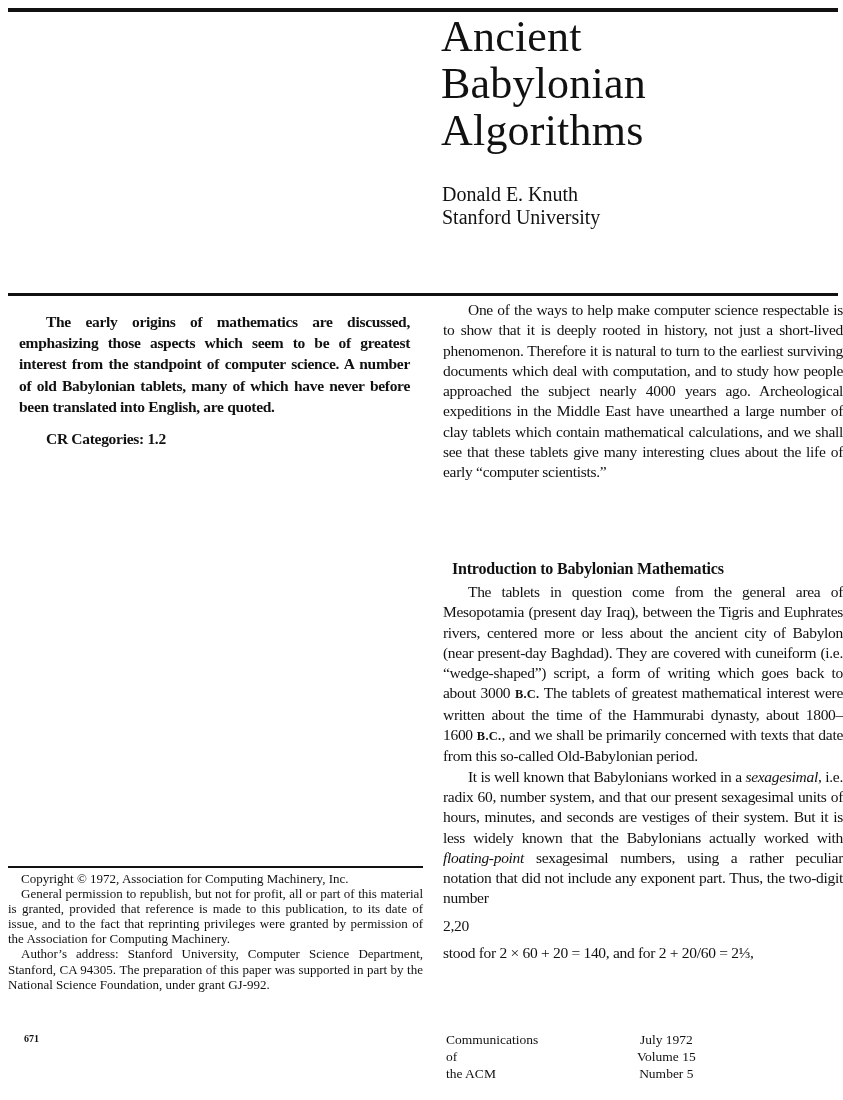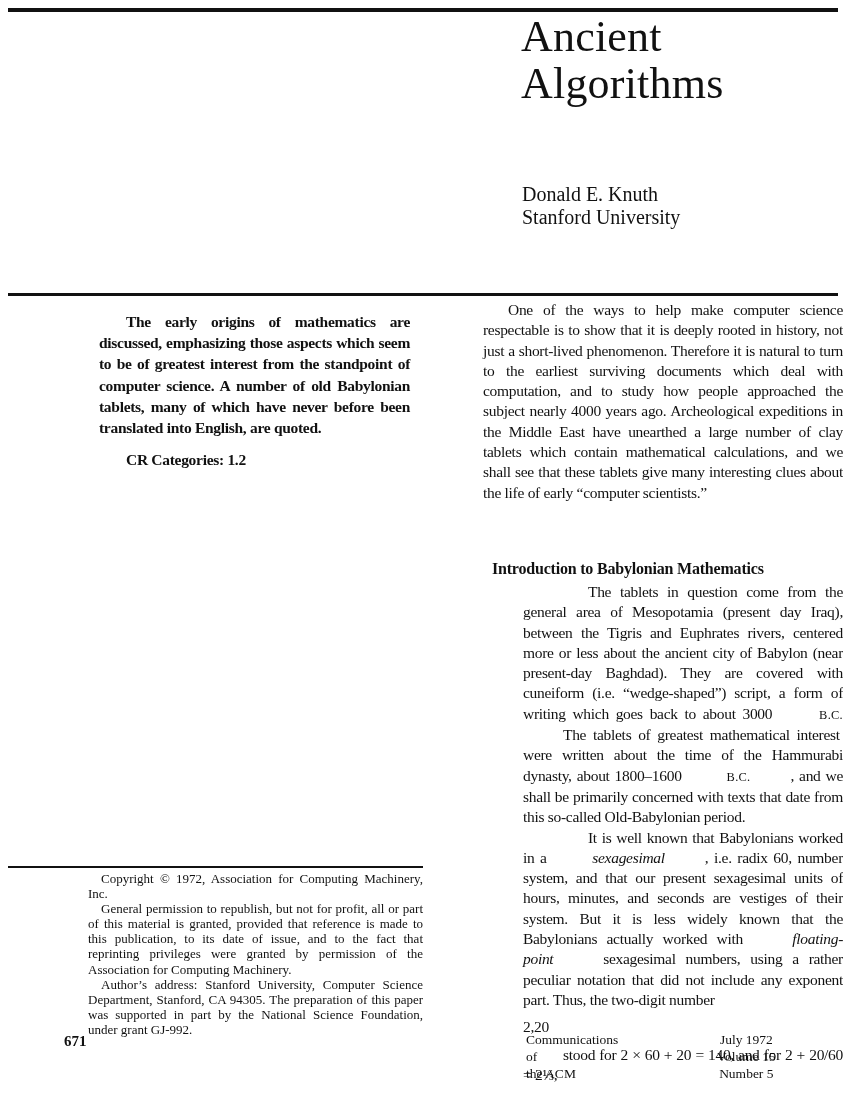--- a/index.html
+++ b/index.html
@@ -1,16 +1,16 @@
 <!DOCTYPE html>
 <html style="--ink: #111111; --paper: #ffffff;"><head>
 <meta charset="utf-8">
 <style>
   :root { --ink:#111111; --paper:#ffffff; }
-  * { box-sizing:border-box;padding-left:40px; }
+  * { box-sizing:border-box; }
   html,body { margin:0; padding:0; background:#ffffff; }
   .page {
     position:relative; width:843px; height:1100px;
     background:var(--paper); color:var(--ink);
     font-family:"Liberation Serif","DejaVu Serif",serif;
     overflow:hidden;
   }
   .rule { position:absolute; background:var(--ink); }
   .top-rule { left:8px; top:8px; width:830px; height:3.5px; }
   .mid-rule { left:8px; top:293px; width:830px; height:2.5px; }
@@ -47,36 +47,37 @@
 
   .block-b { position:absolute; left:443px; top:582px; width:400px; }
   .display-eq { margin:7px 0 !important; text-align:left; text-indent:0; }
 
   section.footnote {
     position:absolute; left:8px; top:871px; width:415px;
     font-size:13px; line-height:15.1px; text-align:justify;
   }
   section.footnote p { margin:0; text-indent:13px;font-family:Liberation Serif, serif; }
 
-  .page-number { position:absolute; left:24px; top:1033px; font-size:15px; font-weight:bold; }
+  .page-number { position:absolute; left:24px; top:1033px; font-size:10px; font-weight:bold; }
 
   .footer-journal { position:absolute; left:446px; top:1031px; font-size:13.5px; line-height:17.2px; }
   .footer-issue   { position:absolute; left:637px; top:1031px; font-size:13.5px; line-height:17.2px;text-align:center; }
 
-  .sc { font-size:0.8em; letter-spacing:0.3px; }
+  .sc { font-size:0.8em; letter-spacing:0.3px;font-weight:bold; }
 </style>
 </head>
 <body>
 
 <div class="page">
 
   <div class="rule top-rule"></div>
 
   <h1 class="title">
     <span>Ancient</span>
+    <span>Babylonian</span>
     <span>Algorithms</span>
   </h1>
 
   <div class="byline">
     <div>Donald E. Knuth</div>
     <div>Stanford University</div>
   </div>
 
   <div class="rule mid-rule"></div>
 

